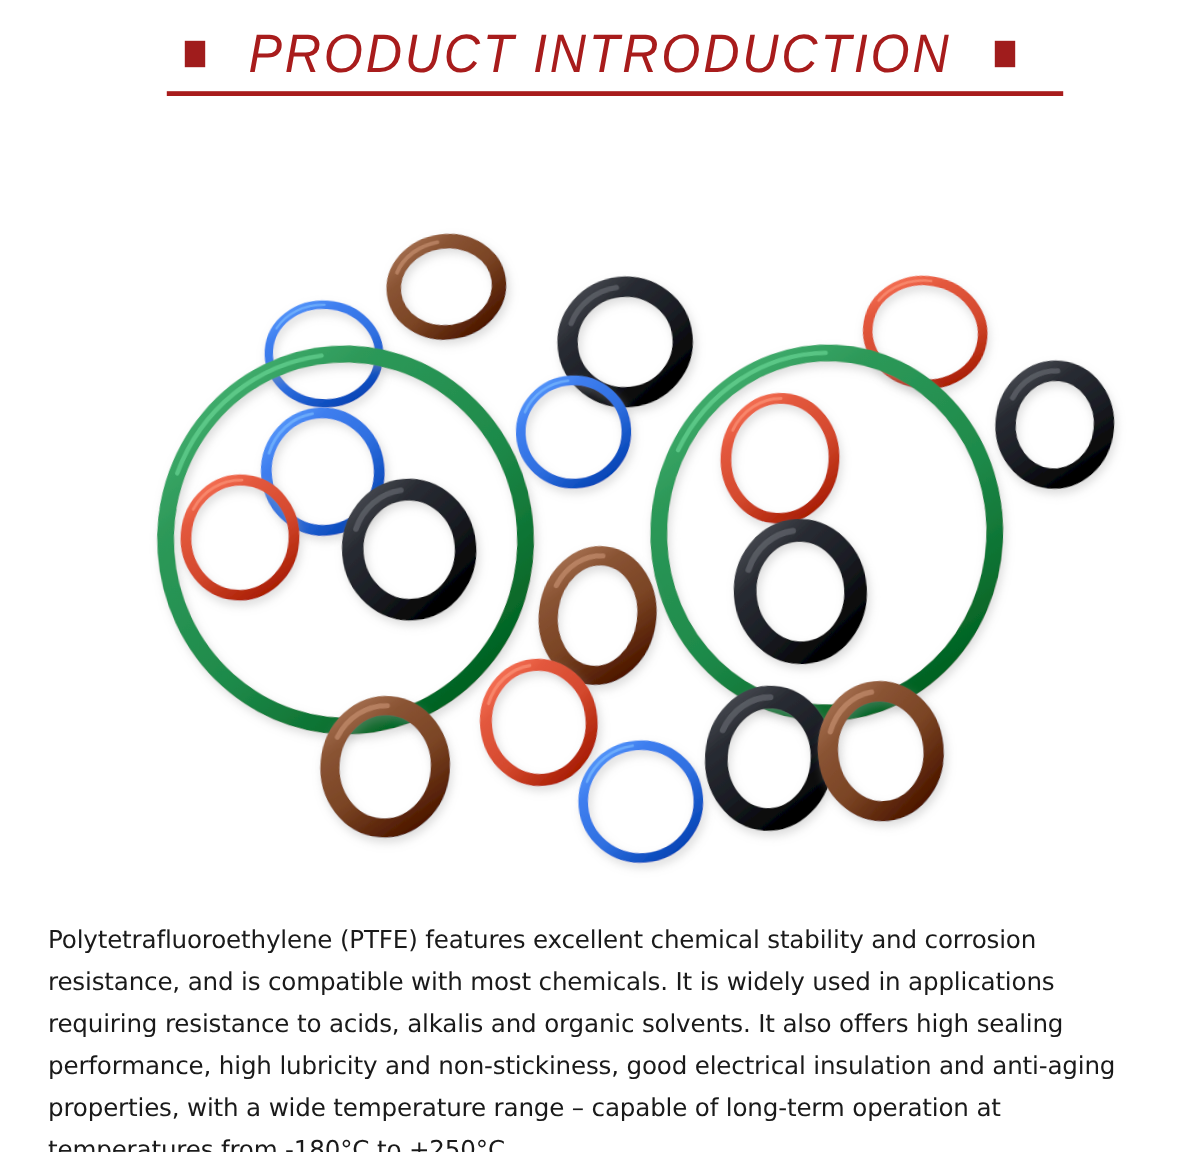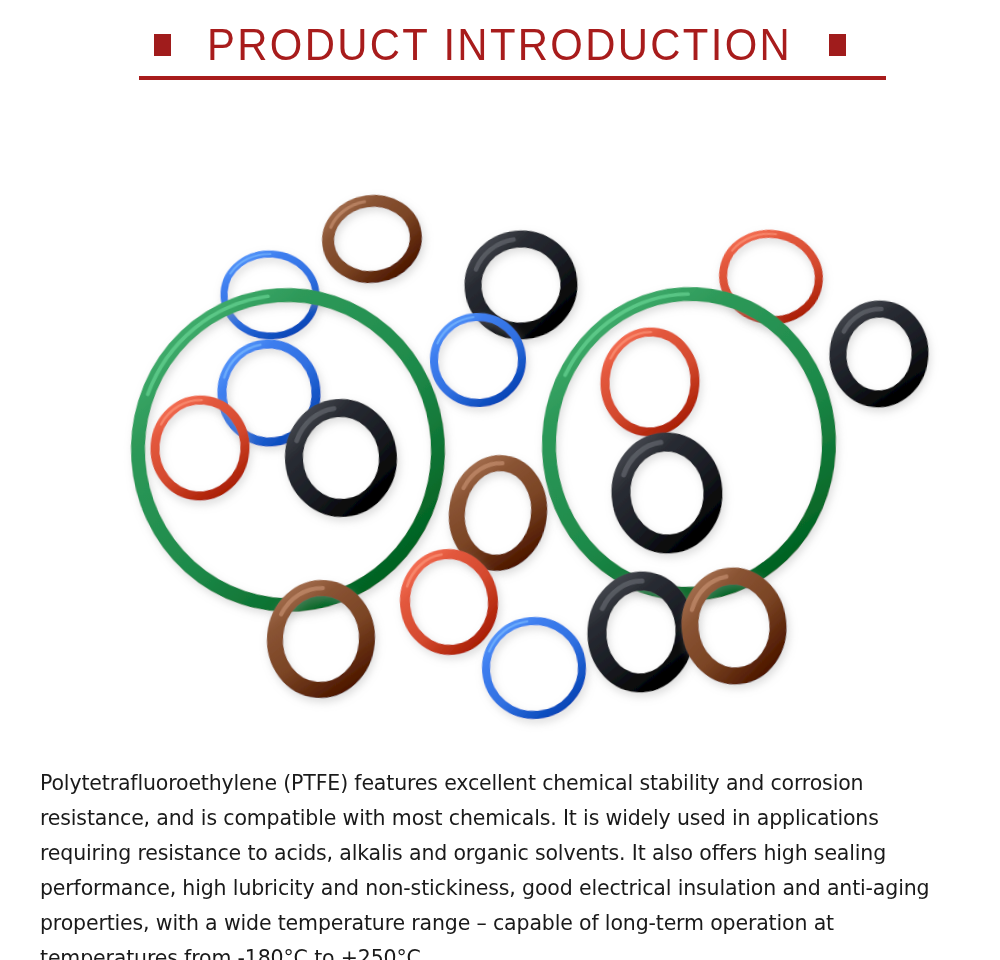--- a/index.html
+++ b/index.html
@@ -25,20 +25,21 @@
   }
   .title-row {
     position: absolute;
     left: 0;
     top: 22px;
     width: 1000px;
     display: flex;
     align-items: center;
     justify-content: center;
     gap: 14px;
+    font-style: italic;
   }
   .sq-bullet {
     width: 17px;
     height: 22px;
     background: #a01c1c;
     flex: 0 0 auto;
   }
   .page-title {
     font-family: "Liberation Sans", sans-serif;
     font-size: 45px;

